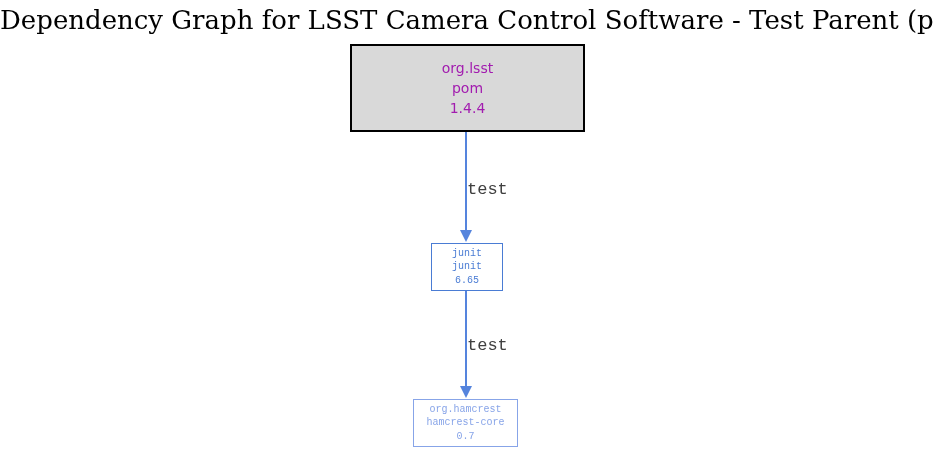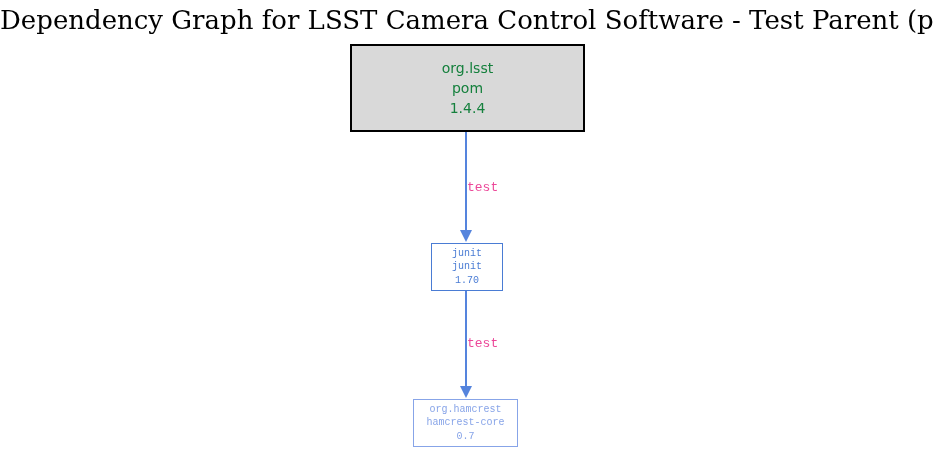--- a/index.html
+++ b/index.html
@@ -37,21 +37,21 @@
     text-align: center;
     background: #ffffff;
   }
   .node-parent {
     left: 350px;
     top: 44px;
     width: 235px;
     height: 88px;
     background: #d9d9d9;
     border: 2px solid #000000;
-    color: #15803d;
+    color: #a21caf;
     font-family: "DejaVu Sans", "Liberation Sans", sans-serif;
     font-size: 14px;
     line-height: 20px;
   }
   .node-dep {
     font-family: "Liberation Mono", "DejaVu Sans Mono", monospace;
     font-size: 10px;
     line-height: 13.5px;
   }
   .node-junit {
@@ -84,22 +84,22 @@
     height: 0;
     border-left: 6px solid transparent;
     border-right: 6px solid transparent;
     border-top: 12px solid #5584dd;
   }
   .arrowhead-1 { left: 460px; top: 230px; }
   .arrowhead-2 { left: 460px; top: 386px; }
   .edge-label {
     position: absolute;
     font-family: "Liberation Mono", "DejaVu Sans Mono", monospace;
-    font-size: 13px;
-    color: #ec4899;
+    font-size: 17px;
+    color: #404040;
     white-space: nowrap;
   }
   .edge-label-1 { left: 467px; top: 180px; }
   .edge-label-2 { left: 467px; top: 336px; }
 </style>
 </head>
 <body>
 
 <div class="canvas">
 
@@ -111,21 +111,21 @@
     <span>1.4.4</span>
   </div>
 
   <div class="edge-line edge-line-1"></div>
   <div class="arrowhead arrowhead-1"></div>
   <div class="edge-label edge-label-1">test</div>
 
   <div class="node node-dep node-junit">
     <span>junit</span>
     <span>junit</span>
-    <span>1.70</span>
+    <span>6.65</span>
   </div>
 
   <div class="edge-line edge-line-2"></div>
   <div class="arrowhead arrowhead-2"></div>
   <div class="edge-label edge-label-2">test</div>
 
   <div class="node node-dep node-hamcrest">
     <span>org.hamcrest</span>
     <span>hamcrest-core</span>
     <span>0.7</span>

